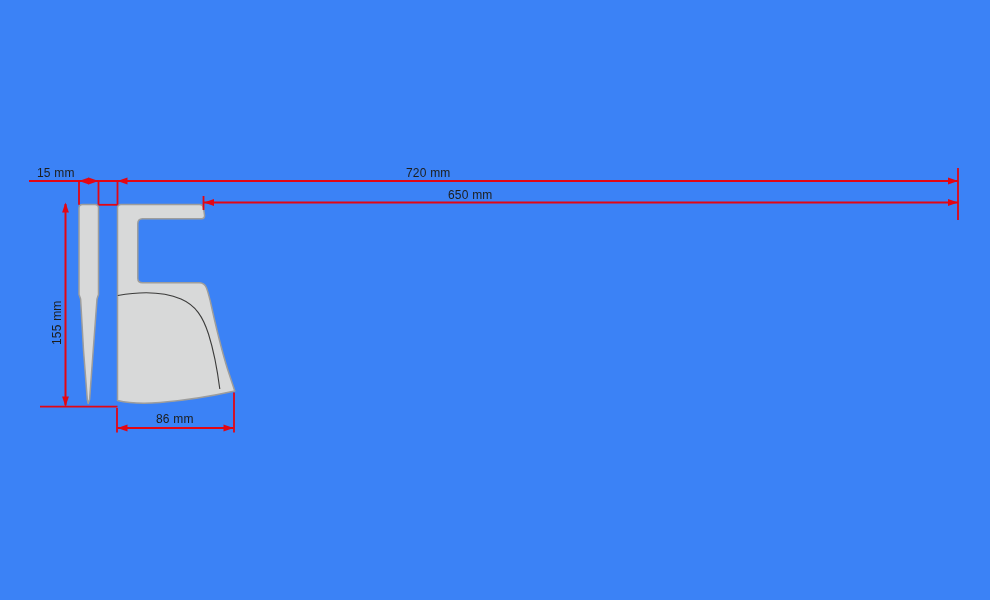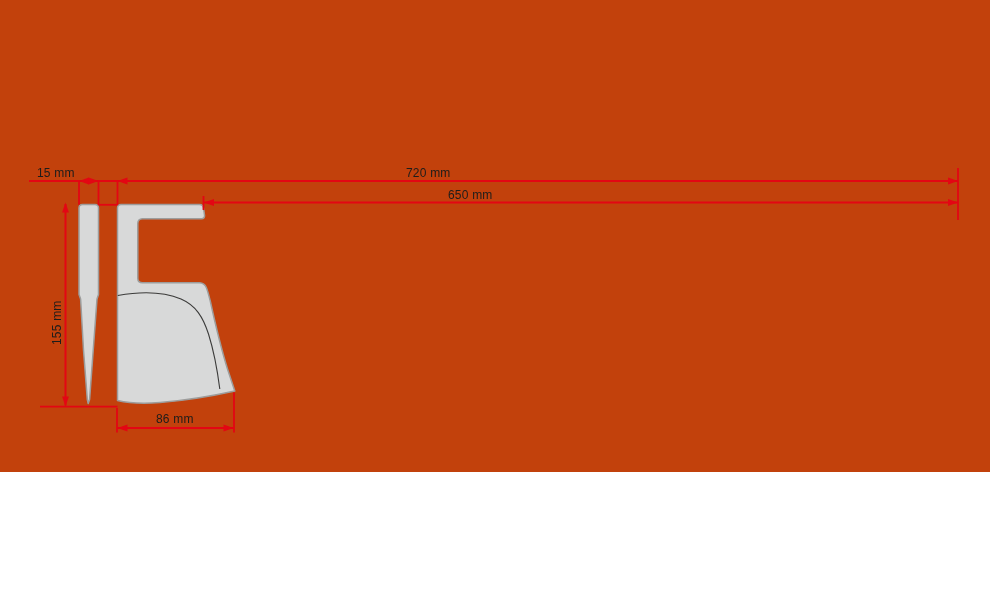--- a/index.html
+++ b/index.html
@@ -4,22 +4,22 @@
 <style>
   html, body {
     margin: 0;
     padding: 0;
     background: #ffffff;
     font-family: "Liberation Sans", sans-serif;
   }
   .canvas {
     position: relative;
     width: 990px;
-    height: 472px;
-    background: #c2410c;
+    height: 600px;
+    background: #3b82f6;
     overflow: hidden;
   }
   svg { display: block; }
   .dim-label {
     font-family: "Liberation Sans", sans-serif;
     font-size: 12px;
     letter-spacing: 0.2px;
     fill: #1d1d1b;
   }
   .dim-line { stroke: #e30613; stroke-width: 2; fill: none; }

